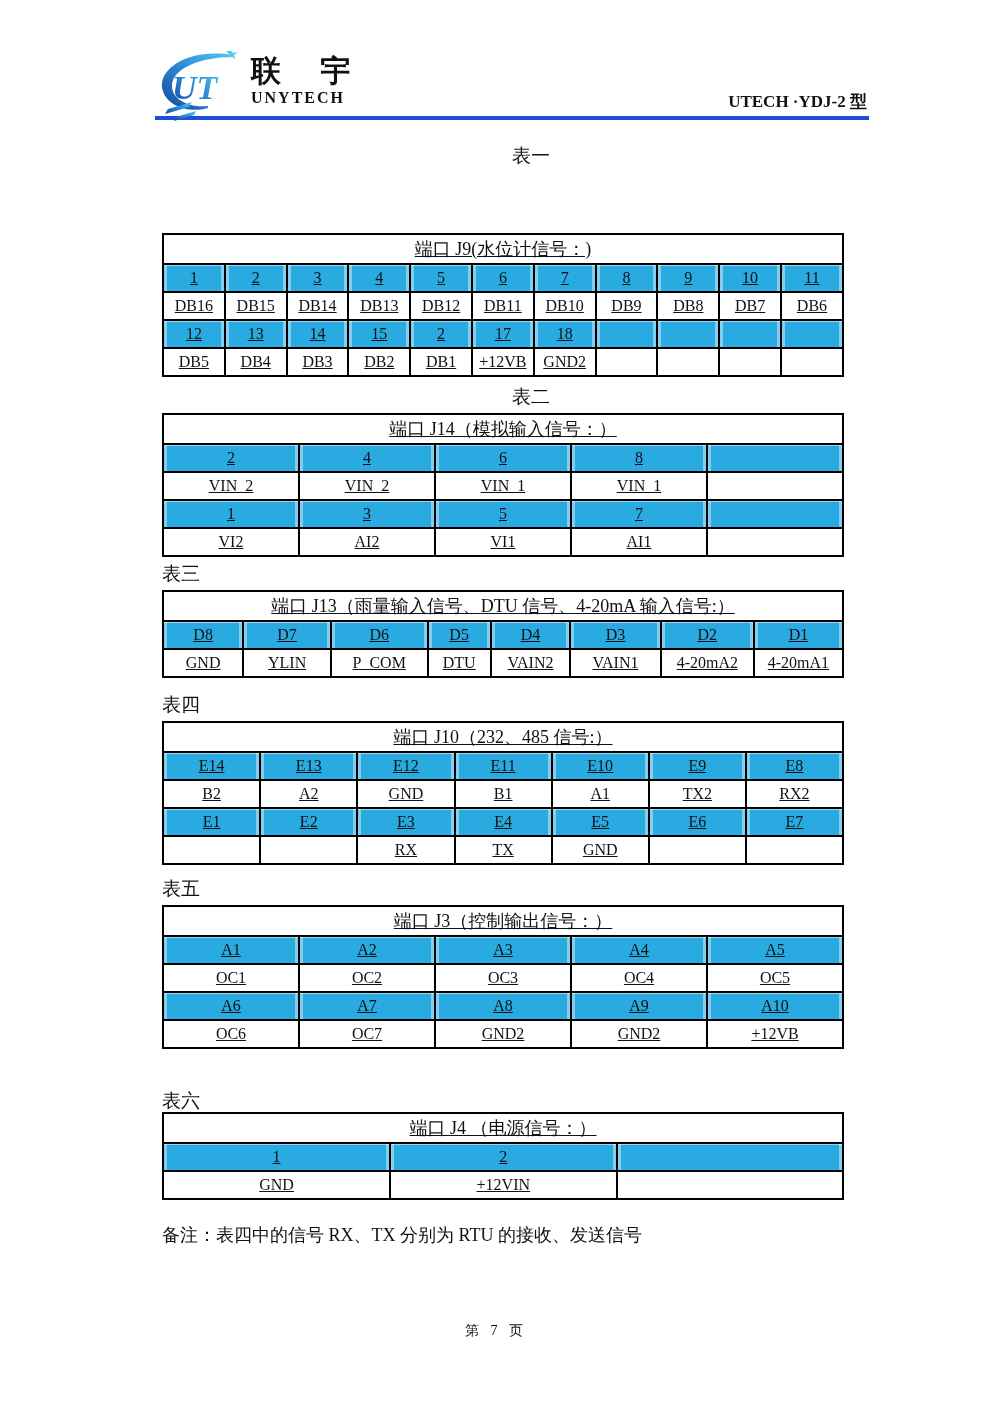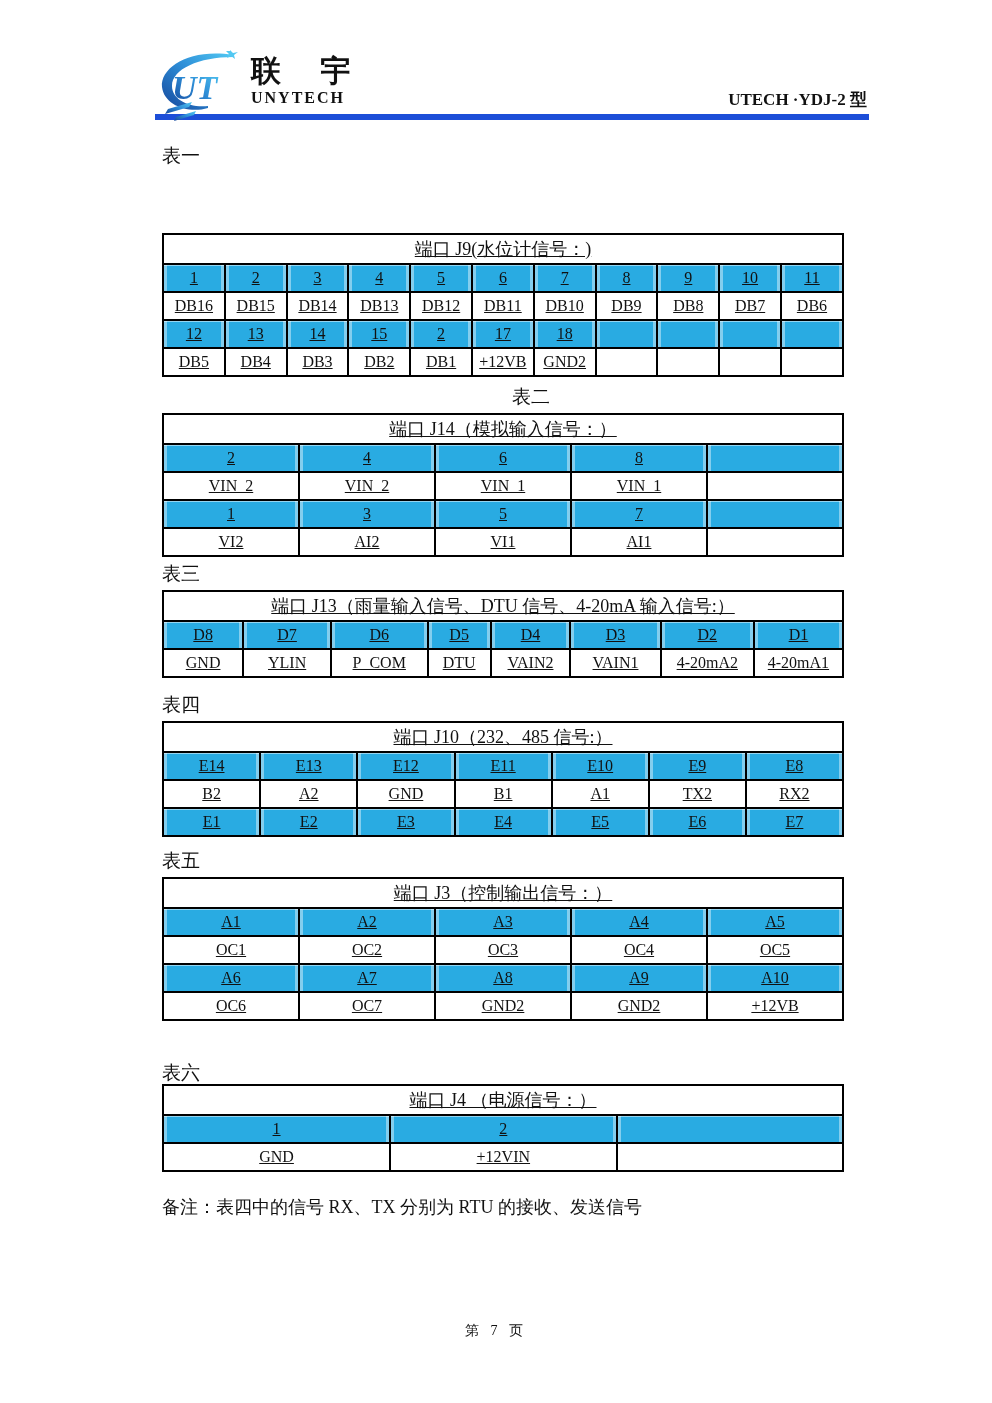--- a/index.html
+++ b/index.html
@@ -10,21 +10,21 @@
     width: 992px; height: 1403px;
     background: #fff;
     font-family: "Liberation Serif", "DejaVu Serif", serif;
     color: var(--ink);
     overflow: hidden;
   }
   
   .header {
     position: absolute; left: 155px; top: 44px;
     width: 714px; height: 76px;
-    border-bottom: 6px solid #1d4ed8;
+    border-bottom: 4px solid #1d4ed8;
   }
   .logo-row { position: absolute; left: 0; top: 2px; display: flex; align-items: flex-start; }
   .logo-swoosh { display: block; }
   .logo-text { margin-left: 4px; margin-top: 10px; }
   .logo-cn {
     font-size: 30px; font-weight: bold; letter-spacing: 16px;
     line-height: 30px; white-space: nowrap;
   }
   .logo-en {
     font-size: 16px; font-weight: bold; letter-spacing: 2px;
@@ -53,21 +53,21 @@
   .tb td.title { height: 28px; line-height: 28px; font-size: 18px; }
   .tb tr.pin td {
     background-color: var(--blue);
     background-image:
       linear-gradient(to bottom, rgba(255,255,255,0.5) 0px, rgba(255,255,255,0.5) 1px, rgba(255,255,255,0) 1px),
       linear-gradient(to right, rgba(255,255,255,0.42) 0px, rgba(255,255,255,0.42) 3px,
                       rgba(255,255,255,0) 3px, rgba(255,255,255,0) calc(100% - 3px),
                       rgba(255,255,255,0.42) calc(100% - 3px), rgba(255,255,255,0.42) 100%);
   }
   
-  .tb1 .lbl { margin-top: 5px;  margin-bottom: 66px; }
+  .tb1 .lbl { margin-top: 5px;  margin-bottom: 66px; text-align: center; }
   .tb2 .lbl { margin-top: 9px;  margin-bottom: 5px; text-align: center; }
   .tb3 .lbl { margin-top: 6px;  margin-bottom: 5px; }
   .tb4 .lbl { margin-top: 16px; margin-bottom: 5px; }
   .tb5 .lbl { margin-top: 13px; margin-bottom: 5px; }
   .tb6 .lbl { margin-top: 41px; }
   
   .note { margin-top: 23px; font-size: 18px; line-height: 24px; }
   .note .note-label { font-weight: normal; }
   .footer {
     position: absolute; left: 0; top: 1322px; width: 100%;
@@ -301,20 +301,29 @@
             </tr>
             <tr class="pin">
               <td>E1</td>
               <td>E2</td>
               <td>E3</td>
               <td>E4</td>
               <td>E5</td>
               <td>E6</td>
               <td>E7</td>
             </tr>
+            <tr class="signal">
+              <td></td>
+              <td></td>
+              <td>RX</td>
+              <td>TX</td>
+              <td>GND</td>
+              <td></td>
+              <td></td>
+            </tr>
           </tbody>
         </table>
       </div>
       <div class="tb tb5">
         <div class="lbl">表五</div>
         <table>
           <colgroup>
             <col style="width: 20%;">
             <col style="width: 20%;">
             <col style="width: 20%;">

